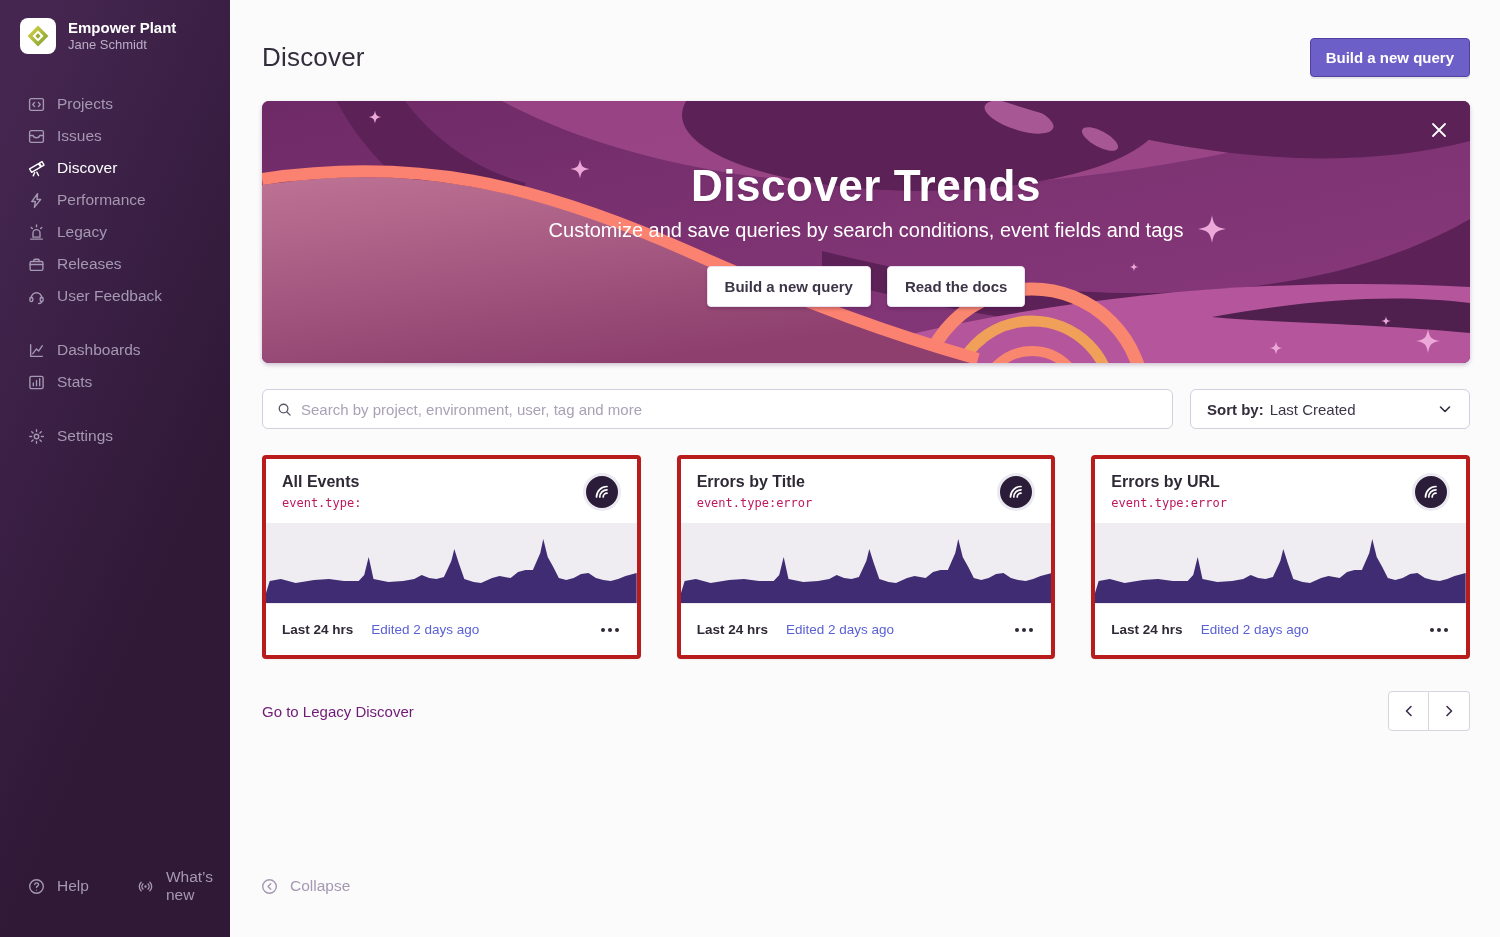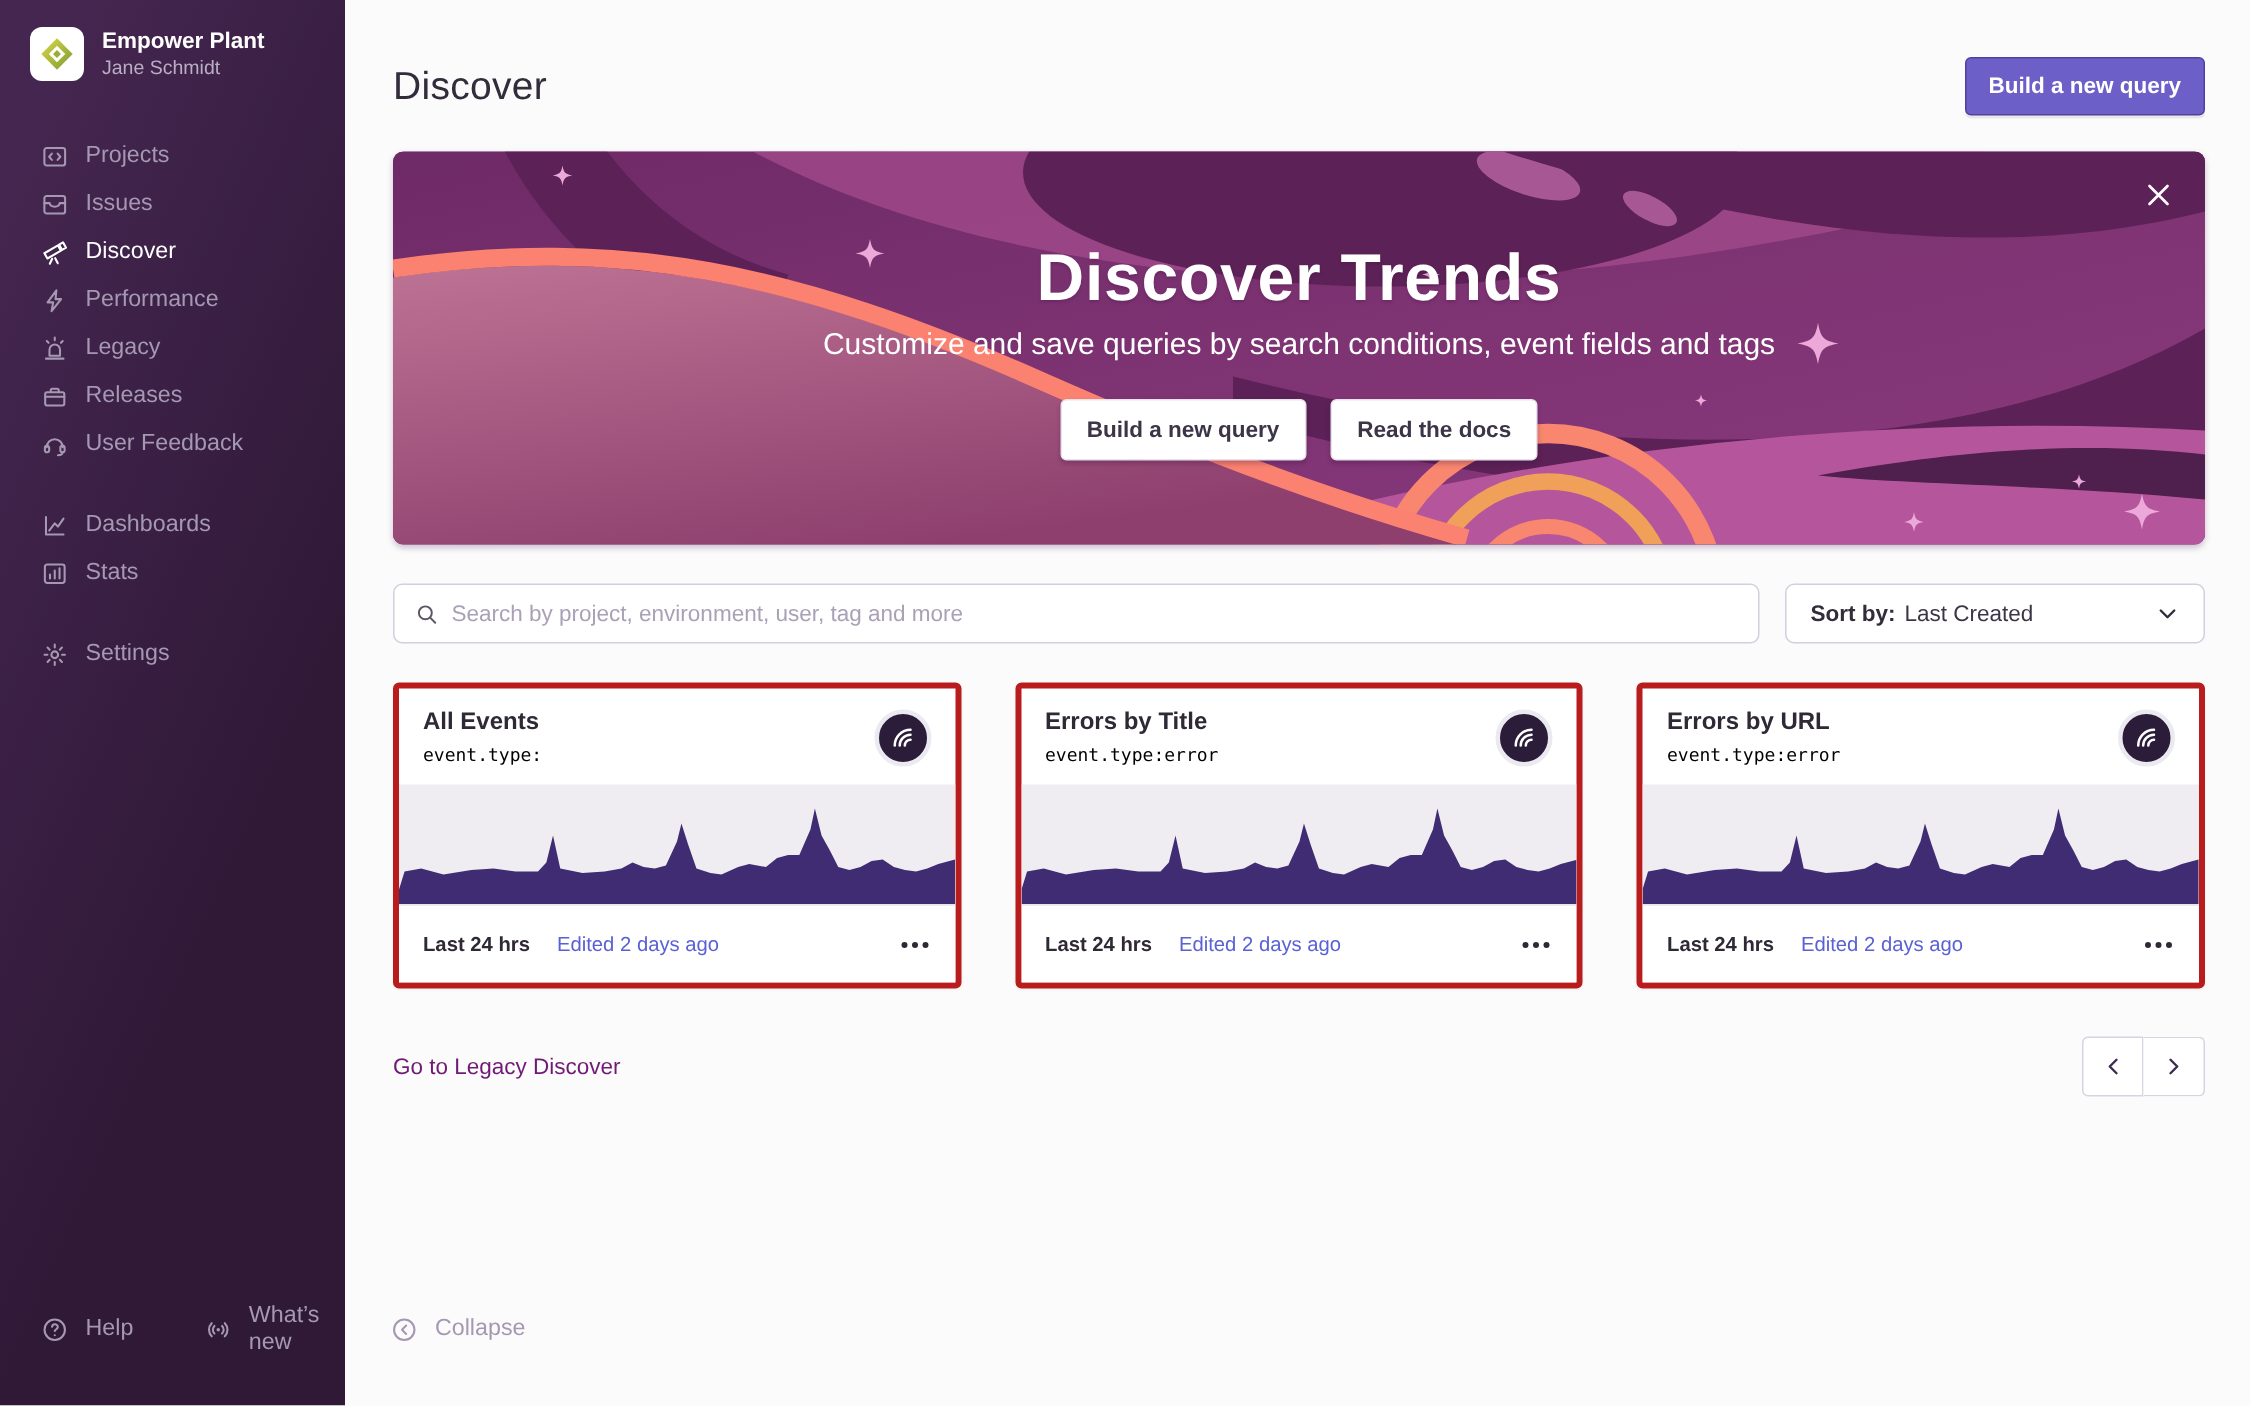--- a/index.html
+++ b/index.html
@@ -51,21 +51,21 @@
   .searchbox input::placeholder{ color:#aaa1b6; }
   .sortbox{ width:280px; background:#fff; border:1px solid #d5cede; border-radius:6px; height:40px; display:flex; align-items:center; padding:0 16px; gap:6px; cursor:pointer; font-size:15px; color:#3c3548;}
   .sortbox .sort-label{ font-weight:bold; color:#332c3b;}
   .sortbox .chev{ margin-left:auto; color:#332c3b; display:flex;}
 
   
   .cards{ display:flex; gap:36px; }
   .card{ flex:1; background:#fff; border:4px solid #b91c1c; border-radius:4px; box-shadow:0 1px 2px rgba(0,0,0,.05); display:flex; flex-direction:column; overflow:hidden; cursor:pointer;}
   .card-head{ display:flex; justify-content:space-between; align-items:flex-start; padding:14px 16px 12px; }
   .card-title{ font-size:16px; font-weight:bold; color:#2f2936; margin-bottom:5px;}
-  .card-query{ font-family:"DejaVu Sans Mono","Liberation Mono",monospace; font-size:12px; color:#000000;}
+  .card-query{ font-family:"DejaVu Sans Mono","Liberation Mono",monospace; font-size:12px; color:#be185d;}
   .card-avatar{ width:38px; height:38px; border-radius:50%; background:#2b1d3a; border:3px solid #eceaf1; display:flex; align-items:center; justify-content:center; flex:none;}
   .card-chart{ height:80px; background:#efecf2; }
   .card-chart svg{ display:block; width:100%; height:80px; }
   .card-foot{ display:flex; align-items:center; gap:18px; padding:0 16px; height:52px; border-top:1px solid #eceaf0; background:#fff;}
   .card-range{ font-size:13.5px; font-weight:bold; color:#2f2936;}
   .card-edited{ font-size:13.5px; color:#5a61d4;}
   .card-menu{ margin-left:auto; display:flex; gap:3px; background:none; border:none; cursor:pointer; padding:6px 2px;}
   .card-menu .dot{ width:4px; height:4px; border-radius:50%; background:#2f2936;}
 
   

